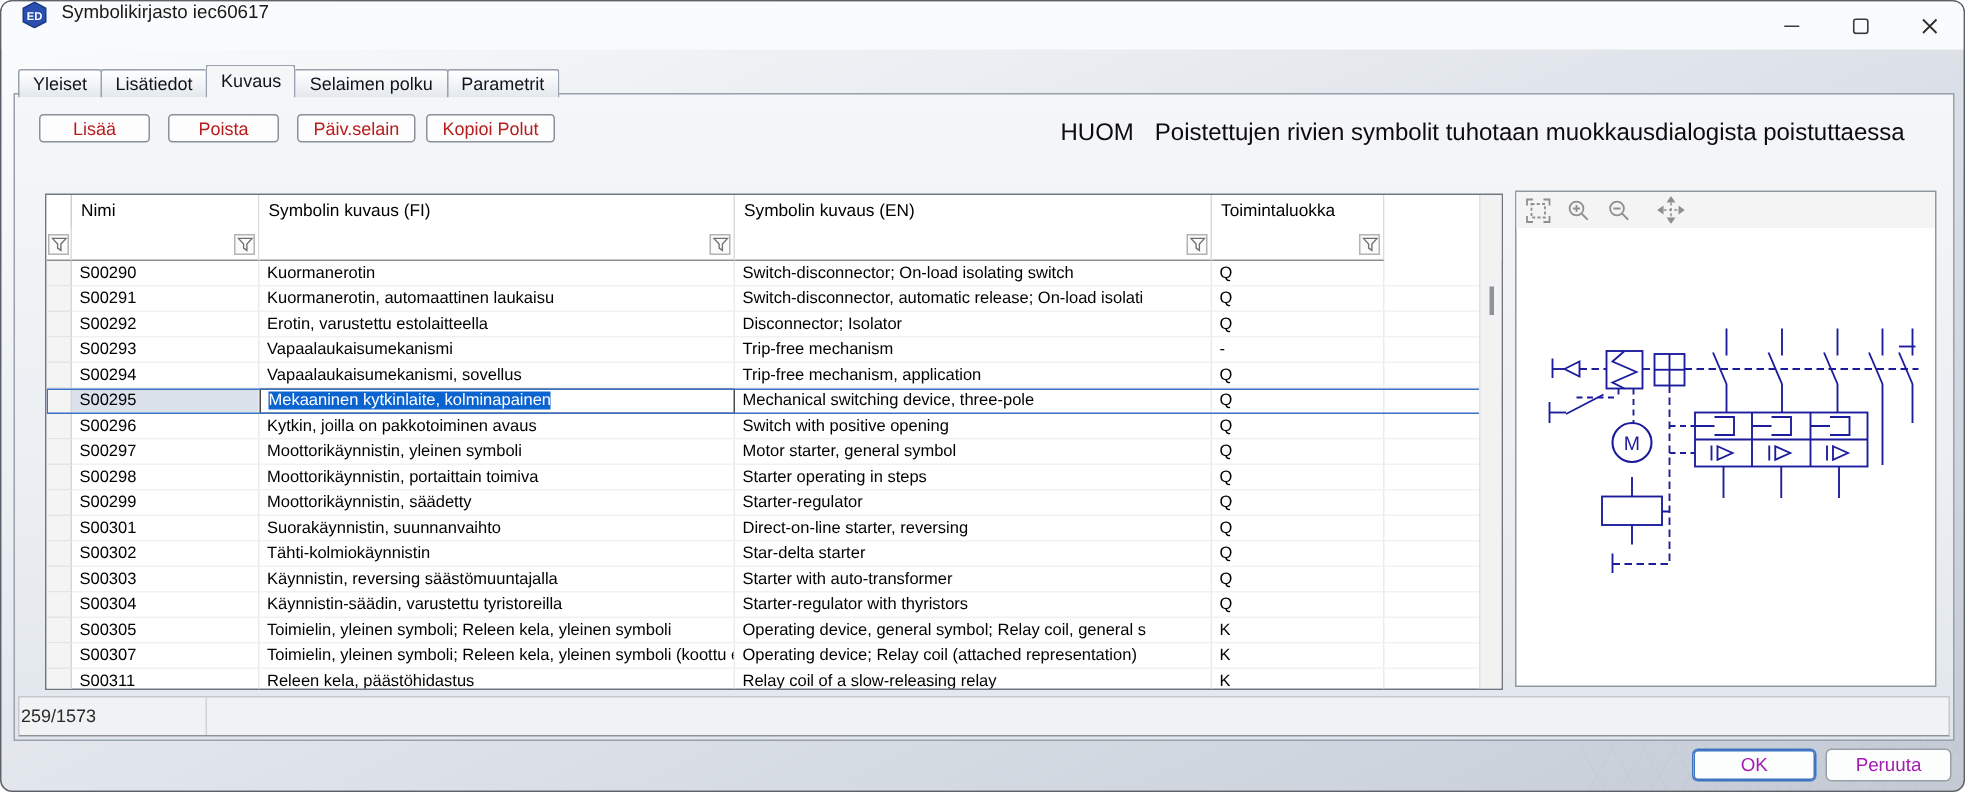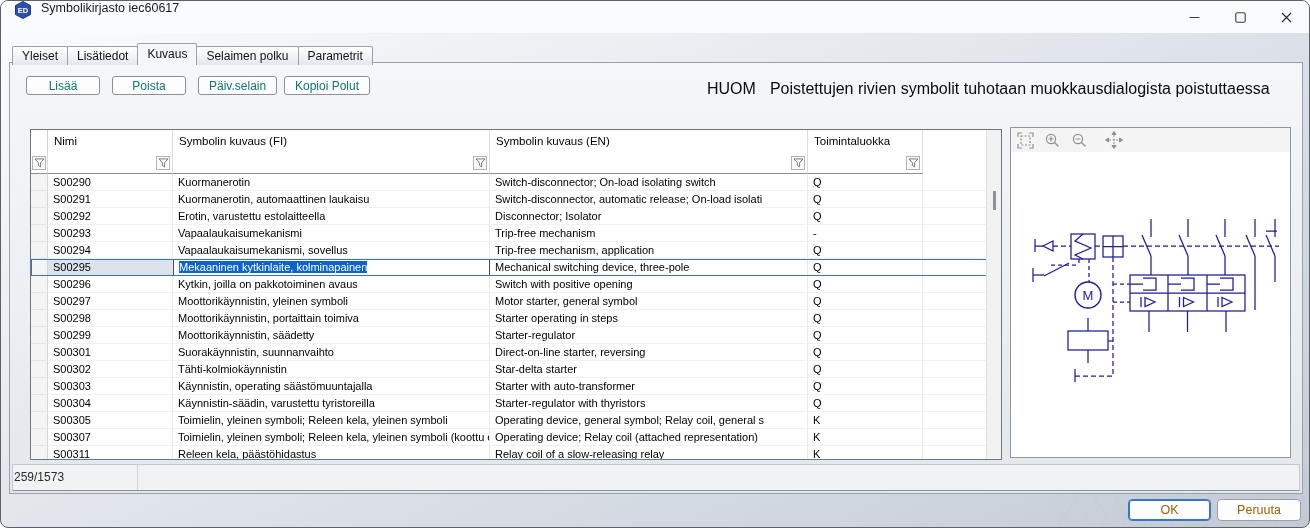--- a/index.html
+++ b/index.html
@@ -27,21 +27,21 @@
     height:22px; padding-top:3px; background:#f5f6f8; position:relative; z-index:4;
     box-shadow:0 2px 0 0 #f5f6f8;
   }
   
   .tab-page {
     position:absolute; left:8px; top:61px; width:1294px; height:432px;
     background:linear-gradient(180deg,#f5f6f8 0%,#eceff3 55%,#e2e7ed 100%);
     border:1px solid #98a2ae; z-index:2;
   }
   .action-btn {
-    position:absolute; top:13px; height:19px; min-width:74px; font-size:12px; color:#0f766e;
+    position:absolute; top:13px; height:19px; min-width:74px; font-size:12px; color:#b91c1c;
     background:#fdfdfd; border:1px solid #8a9099; border-radius:3px; padding:0 10px;
     font-family:"Liberation Sans", sans-serif;
   }
   .note { position:absolute; left:697px; top:17px; font-size:16px; color:#0c0c0c; white-space:nowrap; }
   .note .note-label { margin-right:14px; }
   
   .grid {
     position:absolute; left:20px; top:66px; width:972px; height:331px;
     background:#fff; border:1px solid #6f767d; overflow:hidden; font-size:11px;
   }
@@ -74,21 +74,21 @@
   .preview-toolbar { height:24px; background:#f4f4f4; display:flex; align-items:center; gap:9px; padding:0 5px; }
   .ptool { width:18px; height:18px; display:flex; align-items:center; justify-content:center; }
   .preview-canvas { position:absolute; left:0; top:24px; right:0; bottom:0; }
   
   .statusbar { position:absolute; left:2px; right:2px; bottom:2px; height:27px;
                background:#f1f2f3; border:1px solid #c4c9cf; border-bottom-color:#8d9299;
                font-size:12px; color:#2a2a2a; }
   .status-cell { position:absolute; left:0; top:0; bottom:0; width:125px; border-right:1px solid #cfd3d8;
                line-height:25px; padding-left:1px; }
   
-  .footer-btn { position:absolute; bottom:6px; height:22px; font-size:12.5px; color:#a16207;
+  .footer-btn { position:absolute; bottom:6px; height:22px; font-size:12.5px; color:#a21caf;
                background:#fcfdfd; border:1px solid #9aa0a8; border-radius:4px;
                font-family:"Liberation Sans", sans-serif; }
   .footer-btn.ok { right:98px; width:83px; border:1px solid #3f74c2; box-shadow:0 0 0 1px #3f74c2 inset; }
   .footer-btn.cancel { right:8px; width:84px; }
   .corner-pattern { position:absolute; right:0; bottom:0; width:260px; height:40px; opacity:.35; pointer-events:none;
     background:
       repeating-linear-gradient(60deg, rgba(150,170,200,.25) 0 1px, transparent 1px 18px),
       repeating-linear-gradient(-60deg, rgba(150,170,200,.25) 0 1px, transparent 1px 18px); }
   svg text { font-family:"Liberation Sans", sans-serif; }
 </style>
@@ -293,21 +293,21 @@
     <div class="tcell c-nimi">S00302</div>
     <div class="tcell c-fi">Tähti-kolmiokäynnistin</div>
     <div class="tcell c-en">Star-delta starter</div>
     <div class="tcell c-luokka">Q</div>
     <div class="tcell filler"></div>
   </div>
 
   <div class="gridrow trow">
     <div class="tcell ind"></div>
     <div class="tcell c-nimi">S00303</div>
-    <div class="tcell c-fi">Käynnistin, operating säästömuuntajalla</div>
+    <div class="tcell c-fi">Käynnistin, reversing säästömuuntajalla</div>
     <div class="tcell c-en">Starter with auto-transformer</div>
     <div class="tcell c-luokka">Q</div>
     <div class="tcell filler"></div>
   </div>
 
   <div class="gridrow trow">
     <div class="tcell ind"></div>
     <div class="tcell c-nimi">S00304</div>
     <div class="tcell c-fi">Käynnistin-säädin, varustettu tyristoreilla</div>
     <div class="tcell c-en">Starter-regulator with thyristors</div>

